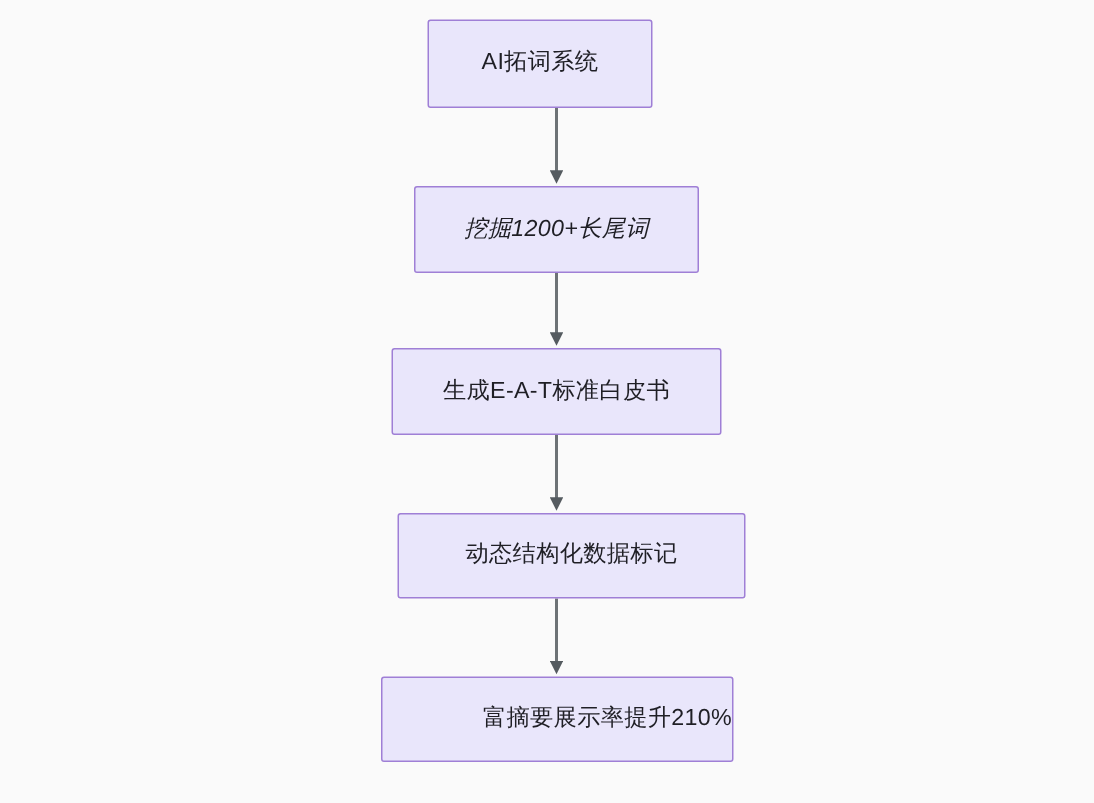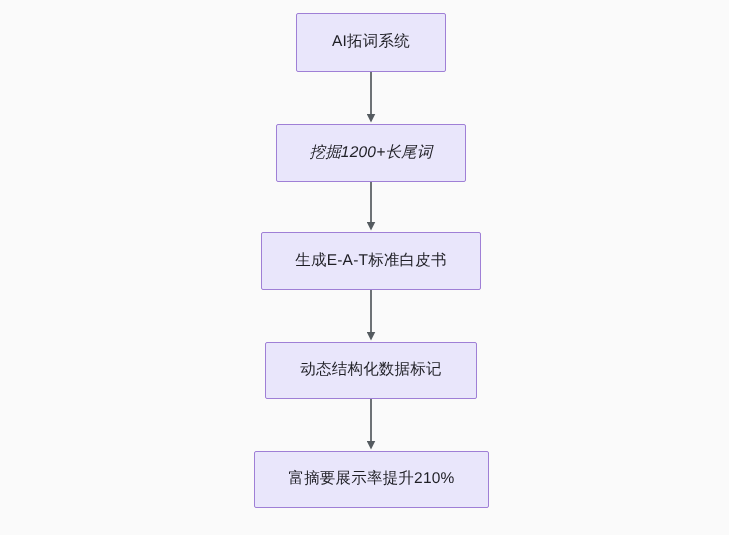--- a/index.html
+++ b/index.html
@@ -64,33 +64,33 @@
       <line x1="371" y1="182" x2="371" y2="223" stroke="#6d7276" stroke-width="2" marker-end="url(#arrowhead)"></line>
     </g>
     <g>
       <line x1="371" y1="290" x2="371" y2="333" stroke="#6d7276" stroke-width="2" marker-end="url(#arrowhead)"></line>
     </g>
     <g>
       <line x1="371" y1="399" x2="371" y2="442" stroke="#6d7276" stroke-width="2" marker-end="url(#arrowhead)"></line>
     </g>
   </svg>
 
-  <div class="node" id="node-n1" style="left:296px; top:13px; width:150px; height:59px;">
+  <div class="node" id="node-n1" style="left:285px; top:13px; width:150px; height:59px;">
     <span class="node-label">AI拓词系统</span>
   </div>
 
   <div class="node" id="node-n2" style="left:276px; top:124px; width:190px; height:58px;font-style:italic;">
     <span class="node-label">挖掘1200+长尾词</span>
   </div>
 
   <div class="node" id="node-n3" style="left:261px; top:232px; width:220px; height:58px;">
     <span class="node-label">生成E-A-T标准白皮书</span>
   </div>
 
-  <div class="node" id="node-n4" style="left:265px; top:342px; width:212px; height:57px;">
+  <div class="node" id="node-n4" style="left:265px; top:342px; width:232px; height:57px;">
     <span class="node-label">动态结构化数据标记</span>
   </div>
 
-  <div class="node" id="node-n5" style="left:254px; top:451px; width:235px; height:57px;">
+  <div class="node" id="node-n5" style="left:254px; top:451px; width:235px; height:57px;justify-content:flex-end;">
     <span class="node-label">富摘要展示率提升210%</span>
   </div>
 
 </div>
 
 </body></html>

